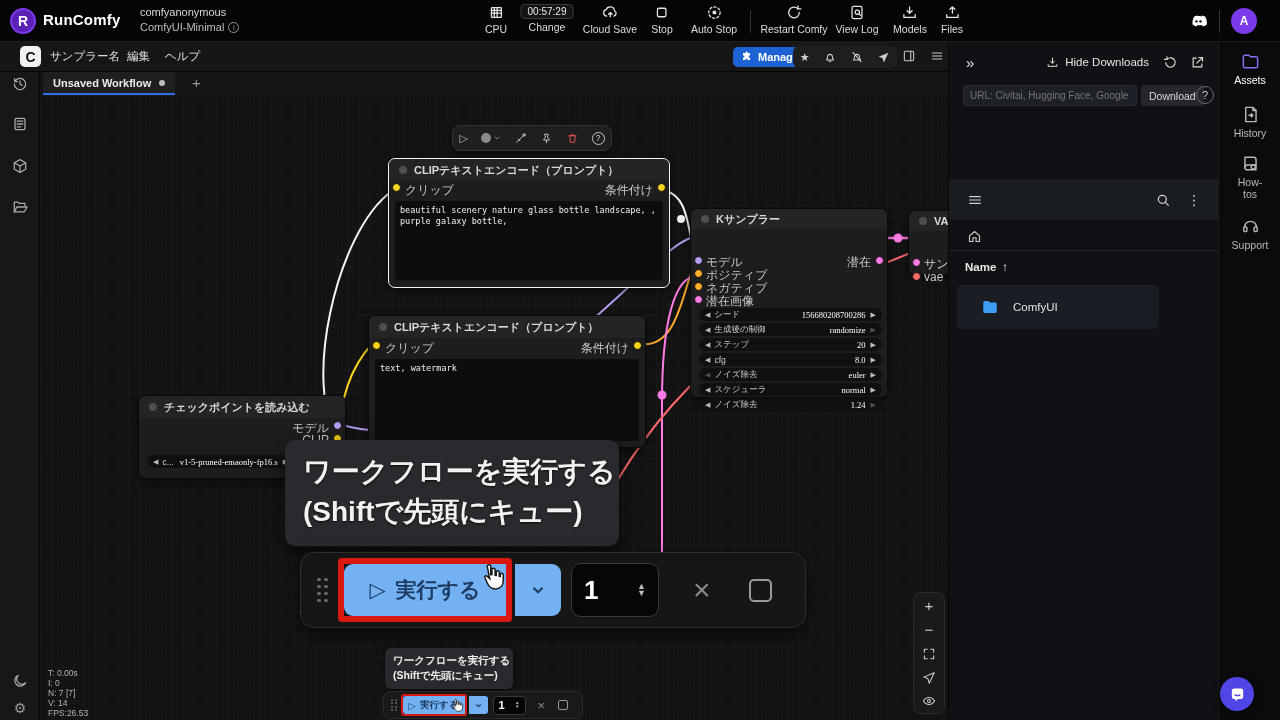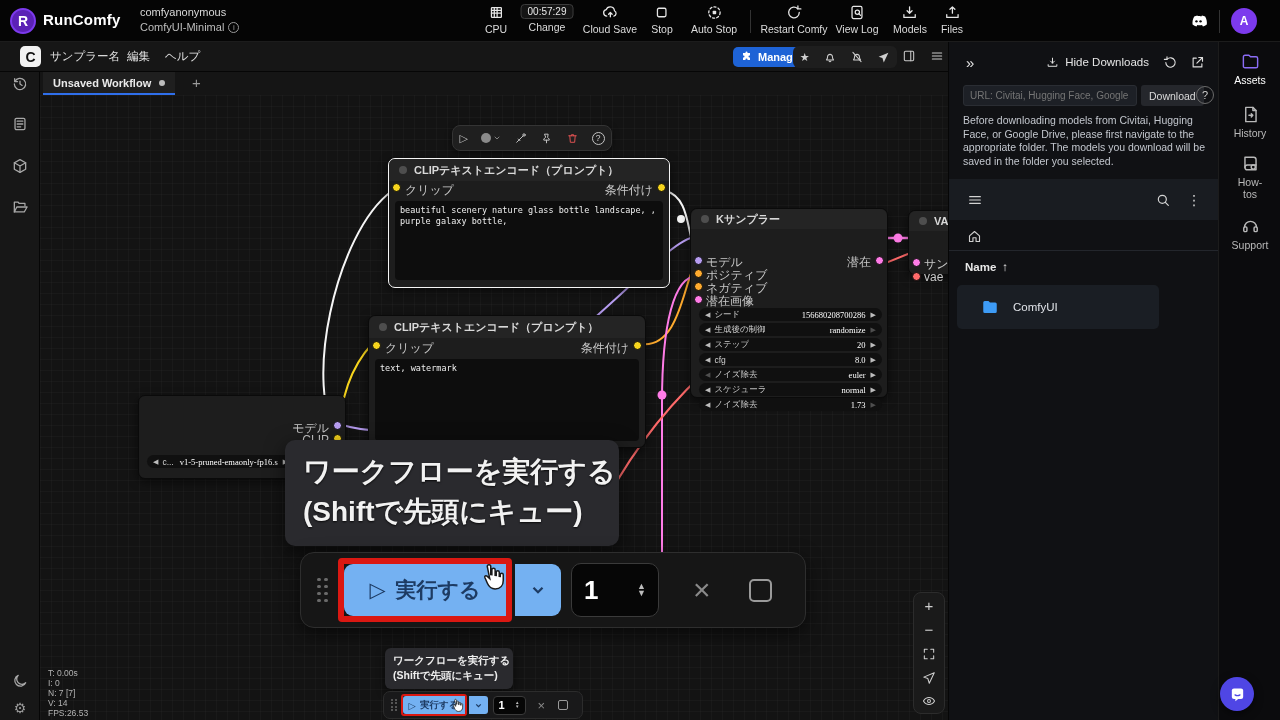--- a/index.html
+++ b/index.html
@@ -400,20 +400,24 @@
         <span class="node-title">CLIPテキストエンコード（プロンプト）</span>
       </div>
       <span class="slot" style="left:16px;top:24px">クリップ</span>
       <span class="pdot" style="left:3px;top:25px;background:#f7d51d"></span>
       <span class="slot" style="right:16px;top:24px">条件付け</span>
       <span class="pdot" style="right:3px;top:25px;background:#f7d51d"></span>
       <div class="ta" style="left:6px;right:6px;top:43px;bottom:6px">text, watermark</div>
     </div>
 
     <div class="node" style="left:98px;top:300px;width:208px;height:84px">
+      <div class="node-head">
+        <span class="collapse-dot"></span>
+        <span class="node-title">チェックポイントを読み込む</span>
+      </div>
       <span class="slot" style="right:16px;top:24px">モデル</span>
       <span class="pdot" style="right:3px;top:25px;background:#b79df1"></span>
       <span class="slot" style="right:16px;top:37px">CLIP</span>
       <span class="pdot" style="right:3px;top:38px;background:#f7d51d"></span>
       <div class="pill" style="top:59px">
         <span class="arr">◀</span>
         <span class="plabel">c...</span>
         <span class="pval" style="margin-left:2px">v1-5-pruned-emaonly-fp16.s</span>
         <span class="arr">▶</span>
       </div>
@@ -467,21 +471,21 @@
         </div>
       <div class="pill" style="top:174px">
           <span class="arr">◀</span>
           <span class="plabel">スケジューラ</span>
           <span class="pval">normal</span>
           <span class="arr">▶</span>
         </div>
       <div class="pill" style="top:189px">
           <span class="arr">◀</span>
           <span class="plabel">ノイズ除去</span>
-          <span class="pval">1.73</span>
+          <span class="pval">1.24</span>
           <span class="arr dim">▶</span>
         </div>
     </div>
 
     <div class="node" style="left:868px;top:115px;width:90px;height:65px">
       <div class="node-head" style="height:20px">
         <span class="collapse-dot"></span>
         <span class="node-title">VAE</span>
       </div>
       <span class="slot" style="left:15px;top:45px">サンプ.</span>
@@ -627,21 +631,20 @@
     </div>
 
     <input class="rp-url" placeholder="URL: Civitai, Hugging Face, Google Drive" style="">
     <div class="rp-dl">
         <span>Download</span>
       </div>
     <div class="rp-q">
         <span>?</span>
       </div>
 
-    <div class="rp-info">Before downloading models from Civitai, Hugging Face, or Google Drive, please first navigate to the appropriate folder. The models you download will be saved in the folder you selected.</div>
 
     <div class="rp-toolbar">
       <svg class="ico" viewBox="0 0 24 24" style="margin-left:18px">
           <line x1="4" y1="7" x2="20" y2="7"></line>
           <line x1="4" y1="12" x2="20" y2="12"></line>
           <line x1="4" y1="17" x2="20" y2="17"></line>
         </svg>
       <svg class="ico" viewBox="0 0 24 24" style="margin-left:auto">
           <circle cx="11" cy="11" r="6"></circle>
           <line x1="15.5" y1="15.5" x2="20" y2="20"></line>

